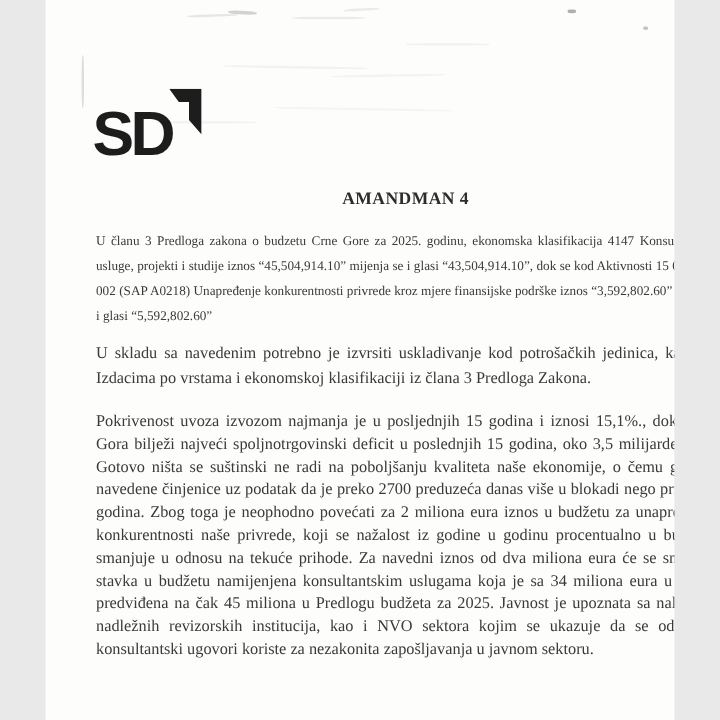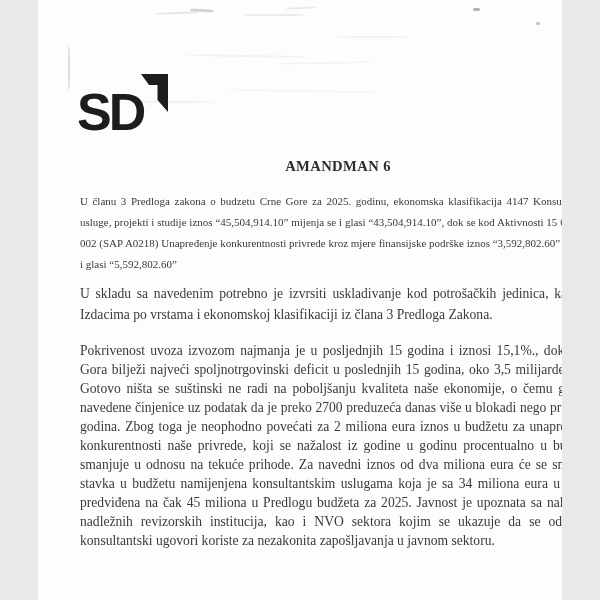--- a/index.html
+++ b/index.html
@@ -83,19 +83,19 @@
   </div>
 
   <div class="logo">
     <span class="logo-sd">SD</span>
     <svg class="logo-arrow" width="27" height="38" viewBox="0 0 27 38" aria-hidden="true">
       <path d="M0 0 L27 0 L27 38 L16.5 26 L16.5 11 L8 11 Z"></path>
     </svg>
   </div>
 
   <div class="doc">
-    <h1 class="doc-title">AMANDMAN 6</h1>
+    <h1 class="doc-title">AMANDMAN 4</h1>
     <p class="p1">U članu 3 Predloga zakona o budzetu Crne Gore za 2025. godinu, ekonomska klasifikacija 4147 Konsultantske usluge, projekti i studije iznos “45,504,914.10” mijenja se i glasi “43,504,914.10”, dok se kod Aktivnosti 15 034 002 002 (SAP A0218) Unapređenje konkurentnosti privrede kroz mjere finansijske podrške iznos “3,592,802.60” mijenja i glasi “5,592,802.60”</p>
     <p class="p2">U skladu sa navedenim potrebno je izvrsiti uskladivanje kod potrošačkih jedinica, kao i u Izdacima po vrstama i ekonomskoj klasifikaciji iz člana 3 Predloga Zakona.</p>
     <p class="p3">Pokrivenost uvoza izvozom najmanja je u posljednjih 15 godina i iznosi 15,1%., dok Crna Gora bilježi najveći spoljnotrgovinski deficit u poslednjih 15 godina, oko 3,5 milijarde eura. Gotovo ništa se suštinski ne radi na poboljšanju kvaliteta naše ekonomije, o čemu govore navedene činjenice uz podatak da je preko 2700 preduzeća danas više u blokadi nego prije par godina. Zbog toga je neophodno povećati za 2 miliona eura iznos u budžetu za unapređenje konkurentnosti naše privrede, koji se nažalost iz godine u godinu procentualno u budžetu smanjuje u odnosu na tekuće prihode. Za navedni iznos od dva miliona eura će se smanjiti stavka u budžetu namijenjena konsultantskim uslugama koja je sa 34 miliona eura u 2024. predviđena na čak 45 miliona u Predlogu budžeta za 2025. Javnost je upoznata sa nalazima nadležnih revizorskih institucija, kao i NVO sektora kojim se ukazuje da se određeni konsultantski ugovori koriste za nezakonita zapošljavanja u javnom sektoru.</p>
   </div>
 
 </div>
 
 </body></html>

